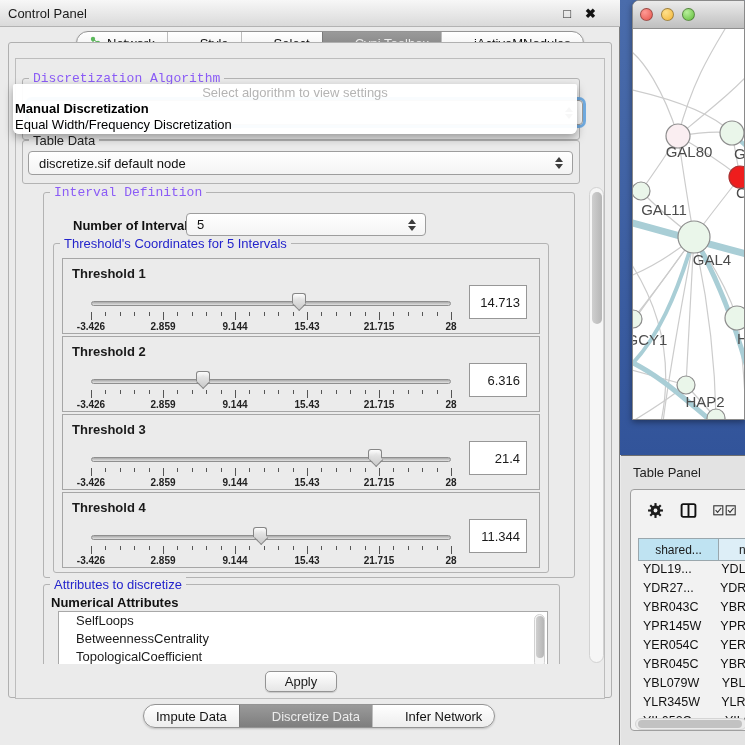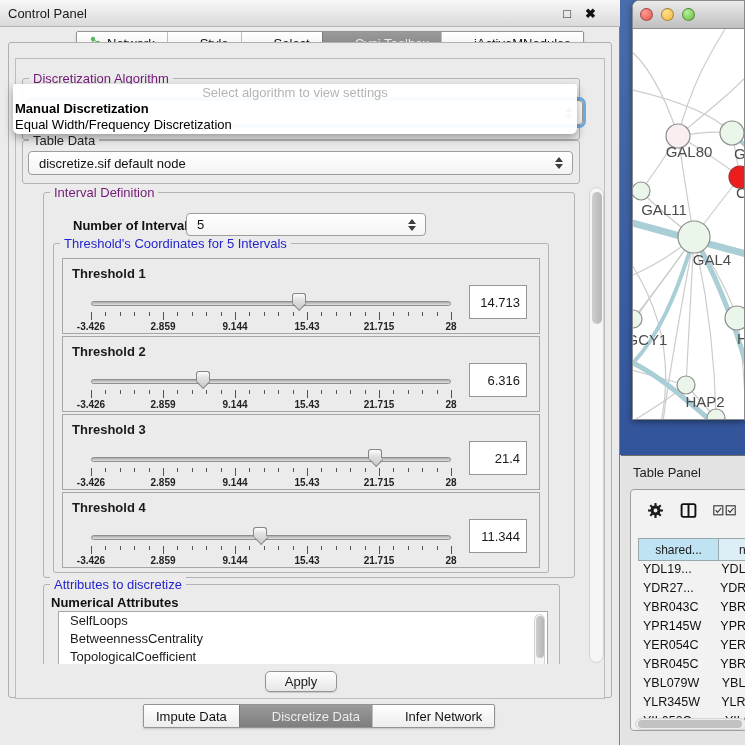--- a/index.html
+++ b/index.html
@@ -9,32 +9,32 @@
 
   
   #control-panel { left:0; top:0; width:620px; height:745px; background:#ebebeb; border-right:1px solid #7d7d7d; }
   #cp-titlebar { left:0; top:0; width:620px; height:27px;
     background:linear-gradient(#f7f7f7,#dadada); border-bottom:1px solid #b3b3b3;
     display:flex; align-items:center; font-size:13px; padding-left:8px; }
   #cp-titlebar .win-btns { position:absolute; right:24px; top:0; height:27px; display:flex; align-items:center; gap:14px; }
   .float-glyph { font-size:13px; color:#222; }
   .close-glyph { font-size:13px; font-weight:bold; color:#111; }
 
-  .segbar { display:flex; border:1px solid #949494; border-radius:2px; overflow:hidden;
+  .segbar { display:flex; border:1px solid #949494; border-radius:12px; overflow:hidden;
     background:linear-gradient(#ffffff,#ededed); box-shadow:0 1px 2px rgba(0,0,0,.18); }
   .seg { padding:0 12px; height:22px; display:flex; align-items:center; gap:5px; font-size:13px; color:#111; }
   .seg + .seg { border-left:1px solid #bdbdbd;padding-left:32px; }
   .seg.sel { background:linear-gradient(#9a9a9a,#7e7e7e); color:#ececec; border-left:1px solid #7a7a7a; }
 
   #main-panel { left:8px; top:42px; width:604px; height:656px; border:1px solid #b0b0b0; border-radius:3px; background:#ebebeb; }
   #inner-panel { left:15px; top:58px; width:590px; height:641px; border:1px solid #bdbdbd; background:#ebebeb; }
 
   .grp { position:absolute; border:1px solid #b3b3b3; border-radius:3px; }
   .legend { position:absolute; top:-8px; left:6px; background:#ebebeb; padding:0 4px; font-size:13px; line-height:15px; white-space:nowrap; }
-  .legend.green { color:#701a75; }
+  .legend.green { color:#8b5cf6;font-family:Liberation Mono, monospace; }
   .legend.blue { color:#2424cc; }
   .legend.dark { color:#222; }
 
   .combo { position:absolute; background:linear-gradient(#ffffff,#f4f4f4); border:1px solid #9d9d9d;
     border-radius:4px; font-size:13px; display:flex; align-items:center; padding-left:10px; color:#111; }
   .spin { position:absolute; right:9px; top:50%; transform:translateY(-50%); display:flex; flex-direction:column; gap:2px; }
   .tri-up { width:0; height:0; border-left:4px solid transparent; border-right:4px solid transparent; border-bottom:5px solid #3d3d3d; }
   .tri-dn { width:0; height:0; border-left:4px solid transparent; border-right:4px solid transparent; border-top:5px solid #3d3d3d; }
   .combo.focused { box-shadow:0 0 0 3px rgba(100,165,225,.9); }
 
@@ -62,21 +62,21 @@
   .ticks { position:absolute; left:28px; top:53px; width:360px; height:9px; }
   .tick { position:absolute; top:0; width:1px; background:#555; }
   .tick.minor { height:4px; }
   .tick.major { height:8px; }
   .tick-labels { position:absolute; left:28px; top:62px; width:360px; height:12px; }
   .tick-lab { position:absolute; transform:translateX(-50%); font-size:10px; font-weight:bold; color:#222; white-space:nowrap; }
   .val-box { position:absolute; right:12px; top:26px; width:58px; height:34px; background:#fff; border:1px solid #979797;
     font-size:13px; display:flex; align-items:center; justify-content:flex-end; padding-right:6px; }
 
   #attr-list { position:absolute; left:14px; top:26px; width:490px; height:60px; background:#ffffff; border:1px solid #a8a8a8; }
-  .attr-item { font-size:13px; line-height:18px; padding-left:11px; white-space:nowrap; }
+  .attr-item { font-size:13px; line-height:18px; padding-left:17px; white-space:nowrap; }
 
   .push-btn { position:absolute; border:1px solid #949494; border-radius:5px;
     background:linear-gradient(#ffffff,#e6e6e6); font-size:13px; display:flex; align-items:center; justify-content:center;
     box-shadow:0 1px 1px rgba(0,0,0,.15); }
 
   
   #desktop-blue { left:620px; top:0; width:125px; height:455px; background:linear-gradient(#4a6cab,#32549a); }
   #net-window { left:632px; top:0; width:113px; height:420px; border-radius:7px 0 0 0;
     background:#ffffff; border:1px solid #8a8a8a; box-shadow:0 2px 6px rgba(0,0,0,.4); overflow:hidden; }
   #net-titlebar { position:absolute; left:0; top:0; width:100%; height:28px;

